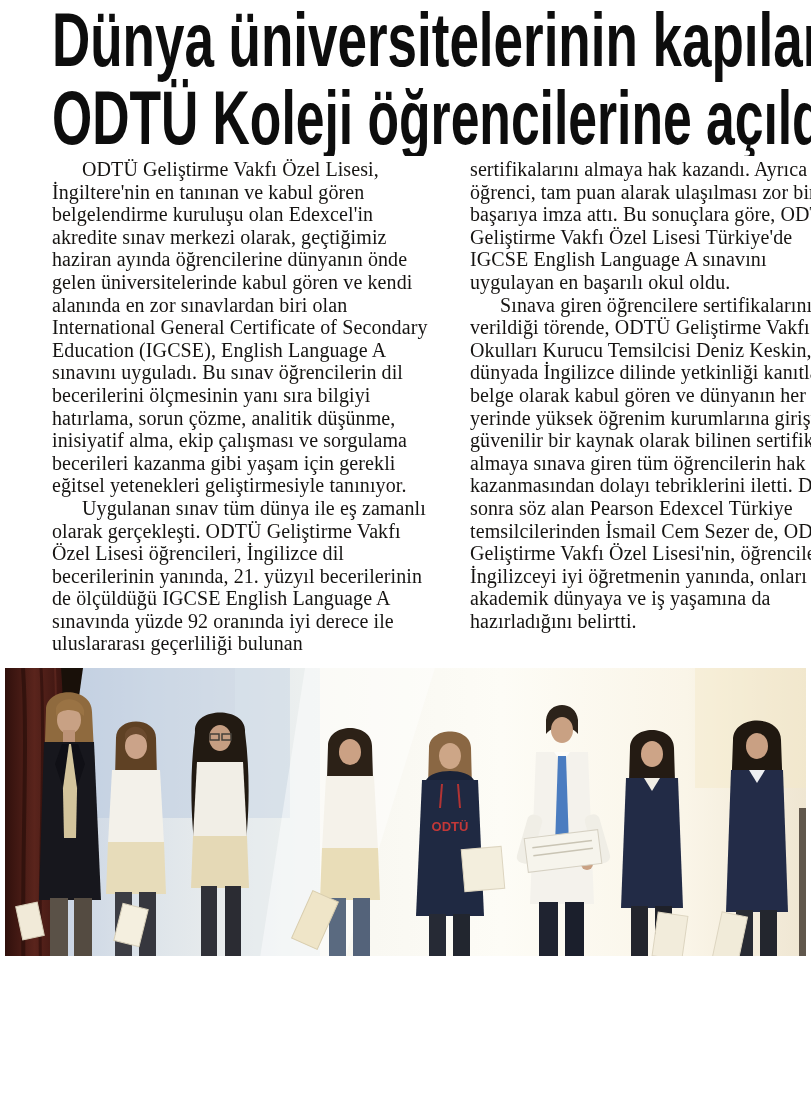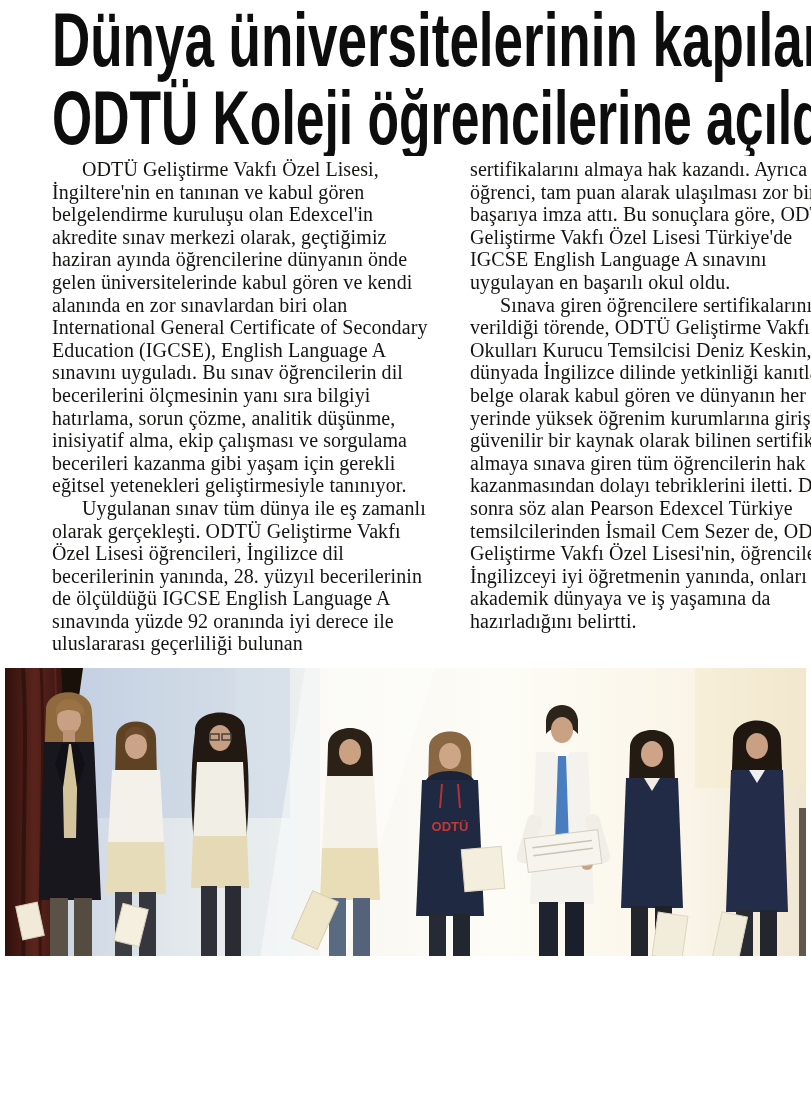--- a/index.html
+++ b/index.html
@@ -40,21 +40,21 @@
 <div class="page">
 
   <svg class="headline-svg" width="795" height="152" viewBox="0 0 795 152" aria-hidden="true">
     <text x="0" y="62" font-family="Liberation Sans, sans-serif" font-weight="bold" font-size="76" fill="#0d0d0d" textLength="786" lengthAdjust="spacingAndGlyphs">Dünya üniversitelerinin kapıları</text>
     <text x="0" y="140" font-family="Liberation Sans, sans-serif" font-weight="bold" font-size="76" fill="#0d0d0d" textLength="786" lengthAdjust="spacingAndGlyphs">ODTÜ Koleji öğrencilerine açıldı</text>
   </svg>
 
   <div class="columns">
     <div class="col">
       <p class="para indent">ODTÜ Geliştirme Vakfı Özel Lisesi, İngiltere'nin en tanınan ve kabul gören belgelendirme kuruluşu olan Edexcel'in akredite sınav merkezi olarak, geçtiğimiz haziran ayında öğrencilerine dünyanın önde gelen üniversitelerinde kabul gören ve kendi alanında en zor sınavlardan biri olan International General Certificate of Secondary Education (IGCSE), English Language A sınavını uyguladı. Bu sınav öğrencilerin dil becerilerini ölçmesinin yanı sıra bilgiyi hatırlama, sorun çözme, analitik düşünme, inisiyatif alma, ekip çalışması ve sorgulama becerileri kazanma gibi yaşam için gerekli eğitsel yetenekleri geliştirmesiyle tanınıyor.</p>
-      <p class="para indent">Uygulanan sınav tüm dünya ile eş zamanlı olarak gerçekleşti. ODTÜ Geliştirme Vakfı Özel Lisesi öğrencileri, İngilizce dil becerilerinin yanında, 28. yüzyıl becerilerinin de ölçüldüğü IGCSE English Language A sınavında yüzde 92 oranında iyi derece ile uluslararası geçerliliği bulunan</p>
+      <p class="para indent">Uygulanan sınav tüm dünya ile eş zamanlı olarak gerçekleşti. ODTÜ Geliştirme Vakfı Özel Lisesi öğrencileri, İngilizce dil becerilerinin yanında, 21. yüzyıl becerilerinin de ölçüldüğü IGCSE English Language A sınavında yüzde 92 oranında iyi derece ile uluslararası geçerliliği bulunan</p>
     </div>
     <div class="col">
       <p class="para">sertifikalarını almaya hak kazandı. Ayrıca 40 öğrenci, tam puan alarak ulaşılması zor bir başarıya imza attı. Bu sonuçlara göre, ODTÜ Geliştirme Vakfı Özel Lisesi Türkiye'de IGCSE English Language A sınavını uygulayan en başarılı okul oldu.</p>
       <p class="para indent">Sınava giren öğrencilere sertifikalarının verildiği törende, ODTÜ Geliştirme Vakfı Okulları Kurucu Temsilcisi Deniz Keskin, tüm dünyada İngilizce dilinde yetkinliği kanıtlayıcı belge olarak kabul gören ve dünyanın her yerinde yüksek öğrenim kurumlarına girişte güvenilir bir kaynak olarak bilinen sertifikayı almaya sınava giren tüm öğrencilerin hak kazanmasından dolayı tebriklerini iletti. Daha sonra söz alan Pearson Edexcel Türkiye temsilcilerinden İsmail Cem Sezer de, ODTÜ Geliştirme Vakfı Özel Lisesi'nin, öğrencilerine İngilizceyi iyi öğretmenin yanında, onları akademik dünyaya ve iş yaşamına da hazırladığını belirtti.</p>
     </div>
   </div>
 
   <svg class="photo-svg" viewBox="0 0 801 410" width="801" height="410" aria-hidden="true">
     <defs>
       <linearGradient id="gScreen" x1="0" y1="0" x2="1" y2="0">

